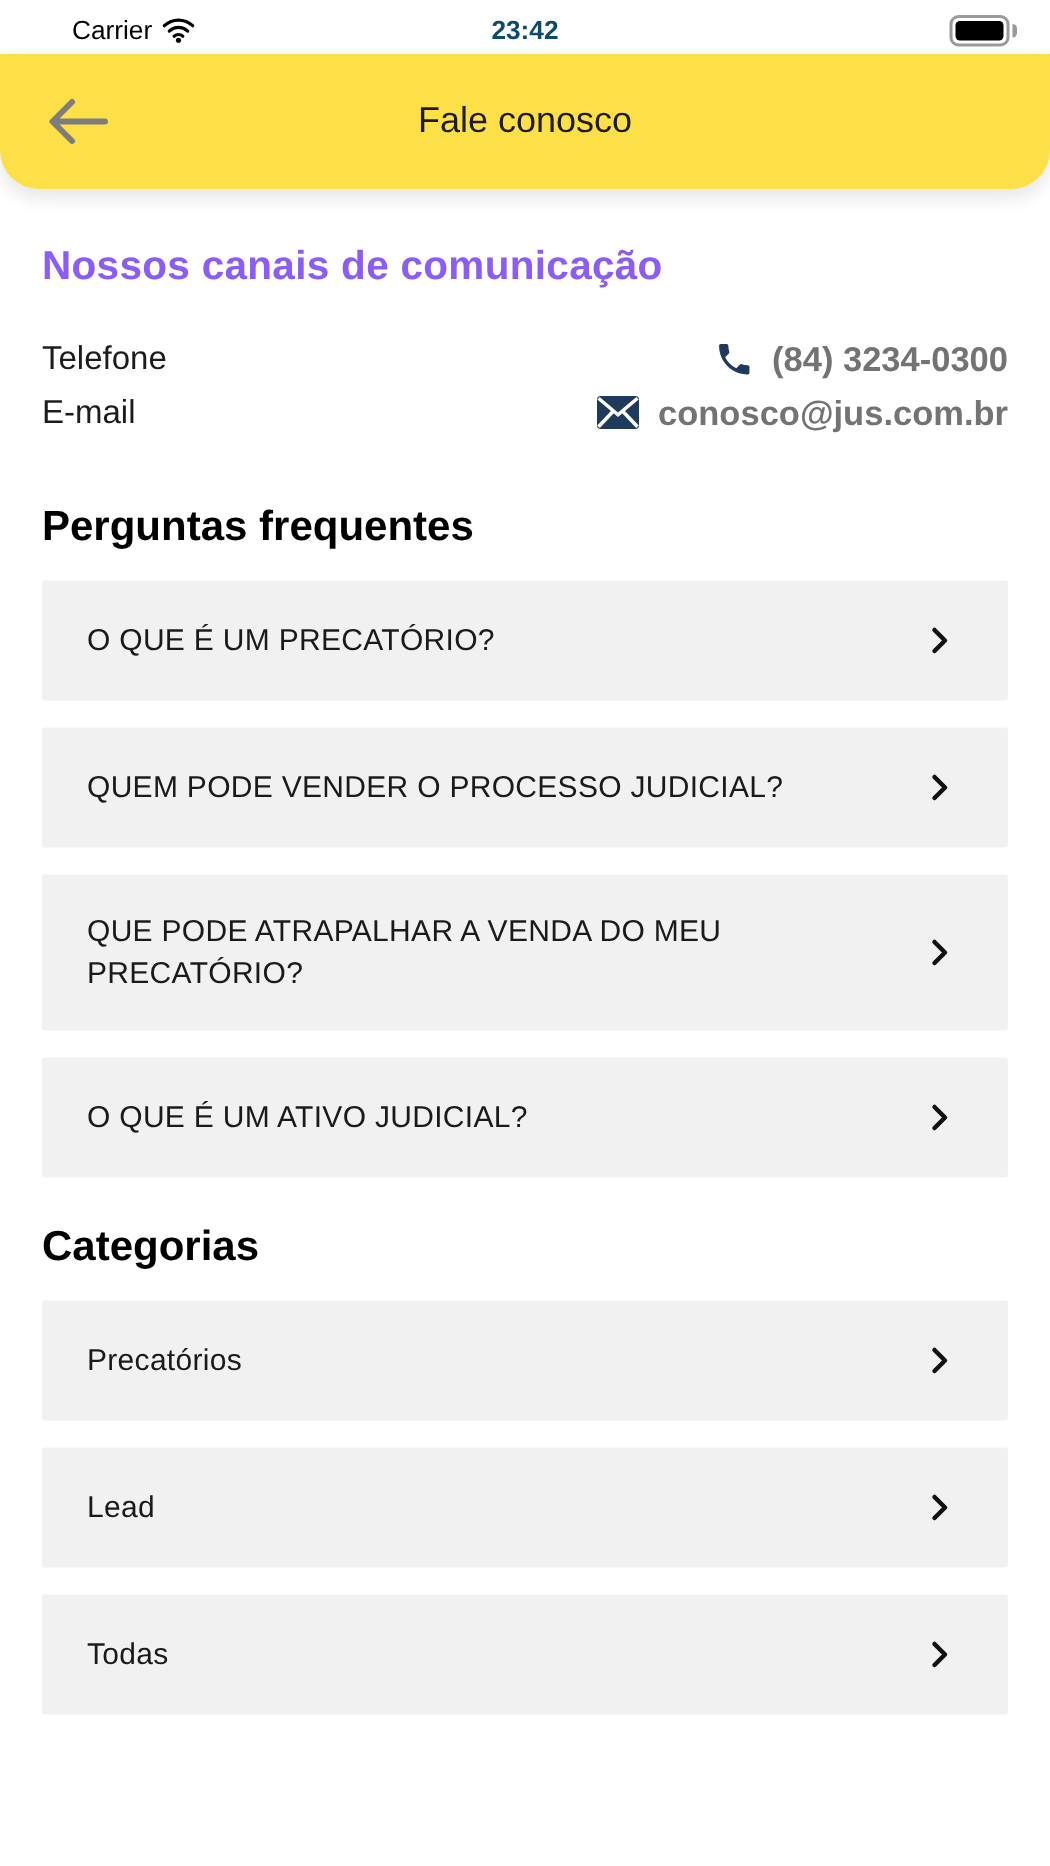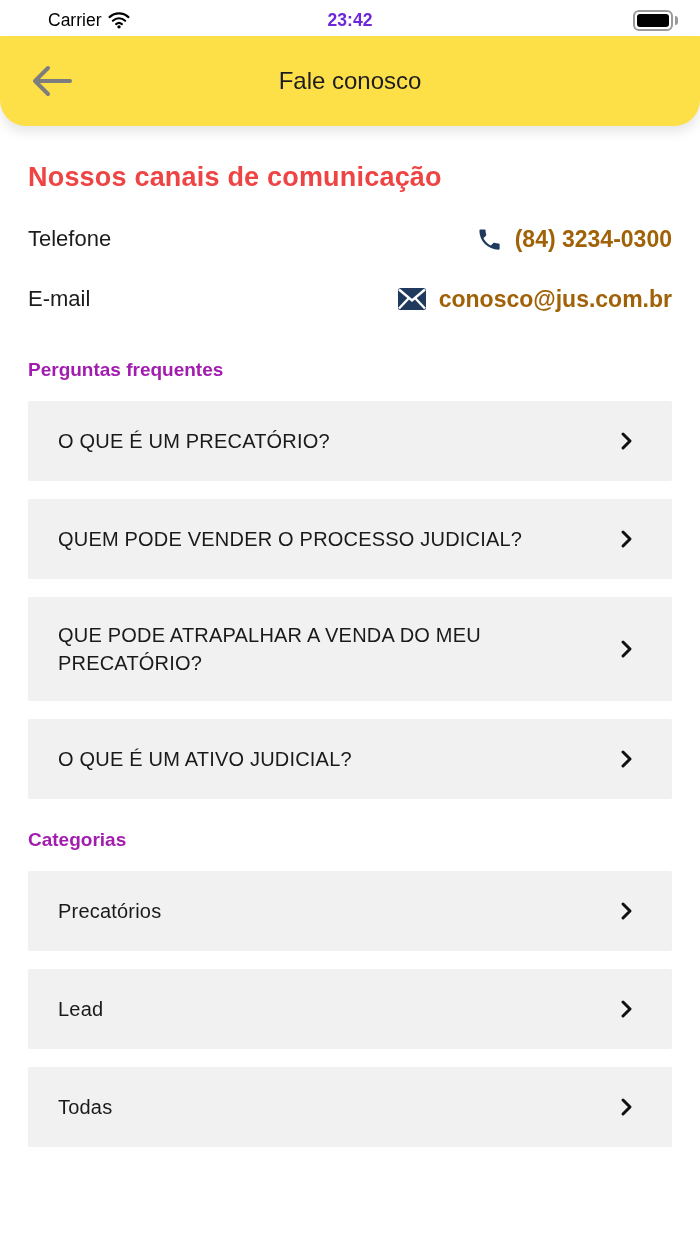--- a/index.html
+++ b/index.html
@@ -14,21 +14,21 @@
   
   .status-bar {
     height: 36px;
     display: flex; align-items: center; justify-content: space-between;
     padding: 4px 22px 0 22px;
     background: #ffffff;
     font-size: 17.5px;
   }
   .status-left { display: flex; align-items: center; gap: 7px; margin-left: 26px; }
   .carrier-label { font-weight: 500; color: #000; }
-  .status-time { font-weight: 700; color: #6d28d9; position: absolute; left: 0; right: 0; text-align: center; pointer-events: none; }
+  .status-time { font-weight: 700; color: #0c4a6e; position: absolute; left: 0; right: 0; text-align: center; pointer-events: none; }
   .status-bar { position: relative; }
   .status-right { display: flex; align-items: center; }
   .battery {
     width: 40px; height: 21px;
     border: 2px solid #9a9a9a; border-radius: 6px;
     position: relative; display: inline-block;
   }
   .battery-fill {
     position: absolute; left: 2px; top: 2px; bottom: 2px; right: 2px;
     background: #000; border-radius: 3px;
@@ -54,39 +54,39 @@
     background: transparent; border: none; cursor: pointer;
   }
   .header-title {
     font-size: 24px; font-weight: 400; color: #1d1d1f;
   }
 
   
   .content { padding: 36px 28px 0 28px; background: #ffffff; }
 
   .page-heading {
-    font-size: 27px; font-weight: 700; color: #ef4444;
+    font-size: 27px; font-weight: 700; color: #8b5cf6;
     letter-spacing: 0.2px;
   }
 
-  .contact-rows { margin-top: 30px; display: flex; flex-direction: column; gap: 28px; }
+  .contact-rows { margin-top: 30px; display: flex; flex-direction: column; gap: 4px; }
   .contact-row {
     display: flex; align-items: center; justify-content: space-between;
     min-height: 32px;
   }
   .contact-label { font-size: 22px; color: #1c1c1e; }
   .contact-value {
     display: flex; align-items: center; gap: 12px;
-    color: #a16207; font-weight: 700; font-size: 23px;
+    color: #737373; font-weight: 700; font-size: 23px;
     text-decoration: none; cursor: pointer;
   }
 
   .section-heading {
     margin-top: 44px;
-    font-size: 19px; font-weight: 700; color: #a21caf;
+    font-size: 28px; font-weight: 700; color: #000000;
   }
   .section-heading.categories { margin-top: 30px; }
 
   .card-list { margin-top: 20px; display: flex; flex-direction: column; gap: 18px; }
   .card {
     background: #F1F1F1;
     border-radius: 2px;
     min-height: 80px;
     padding: 24px 30px 24px 30px;
     display: flex; align-items: center; justify-content: space-between;

